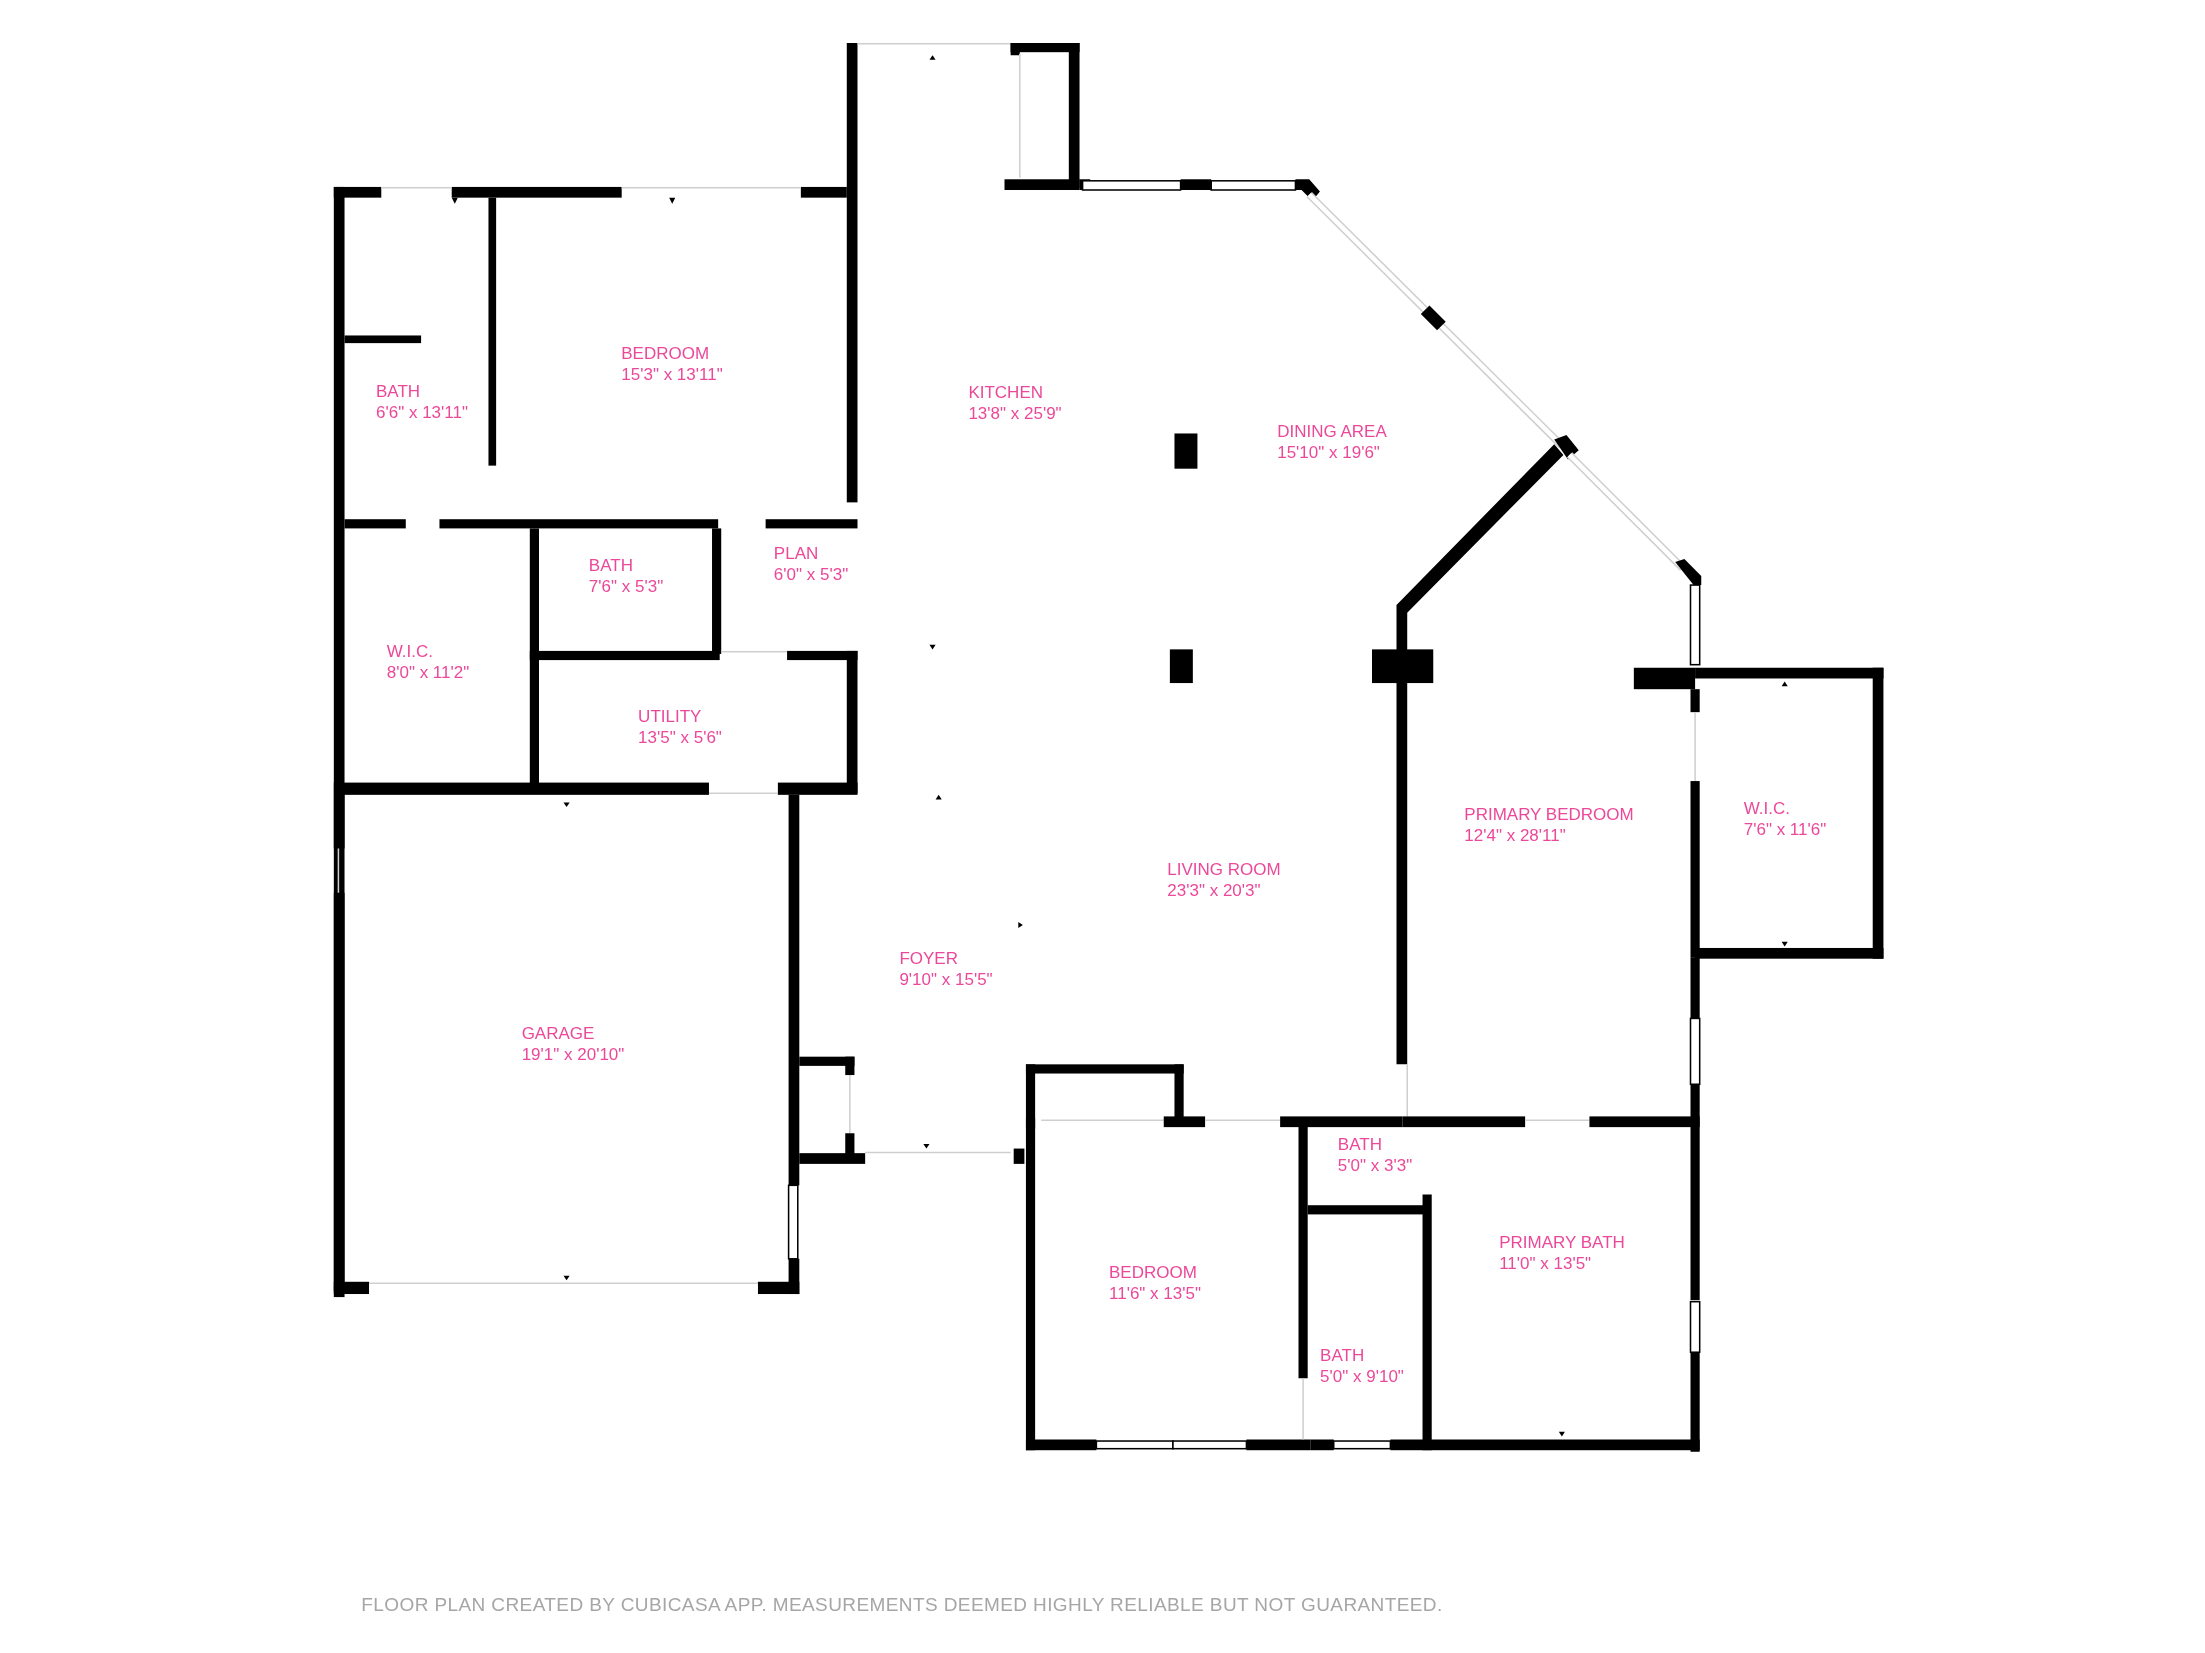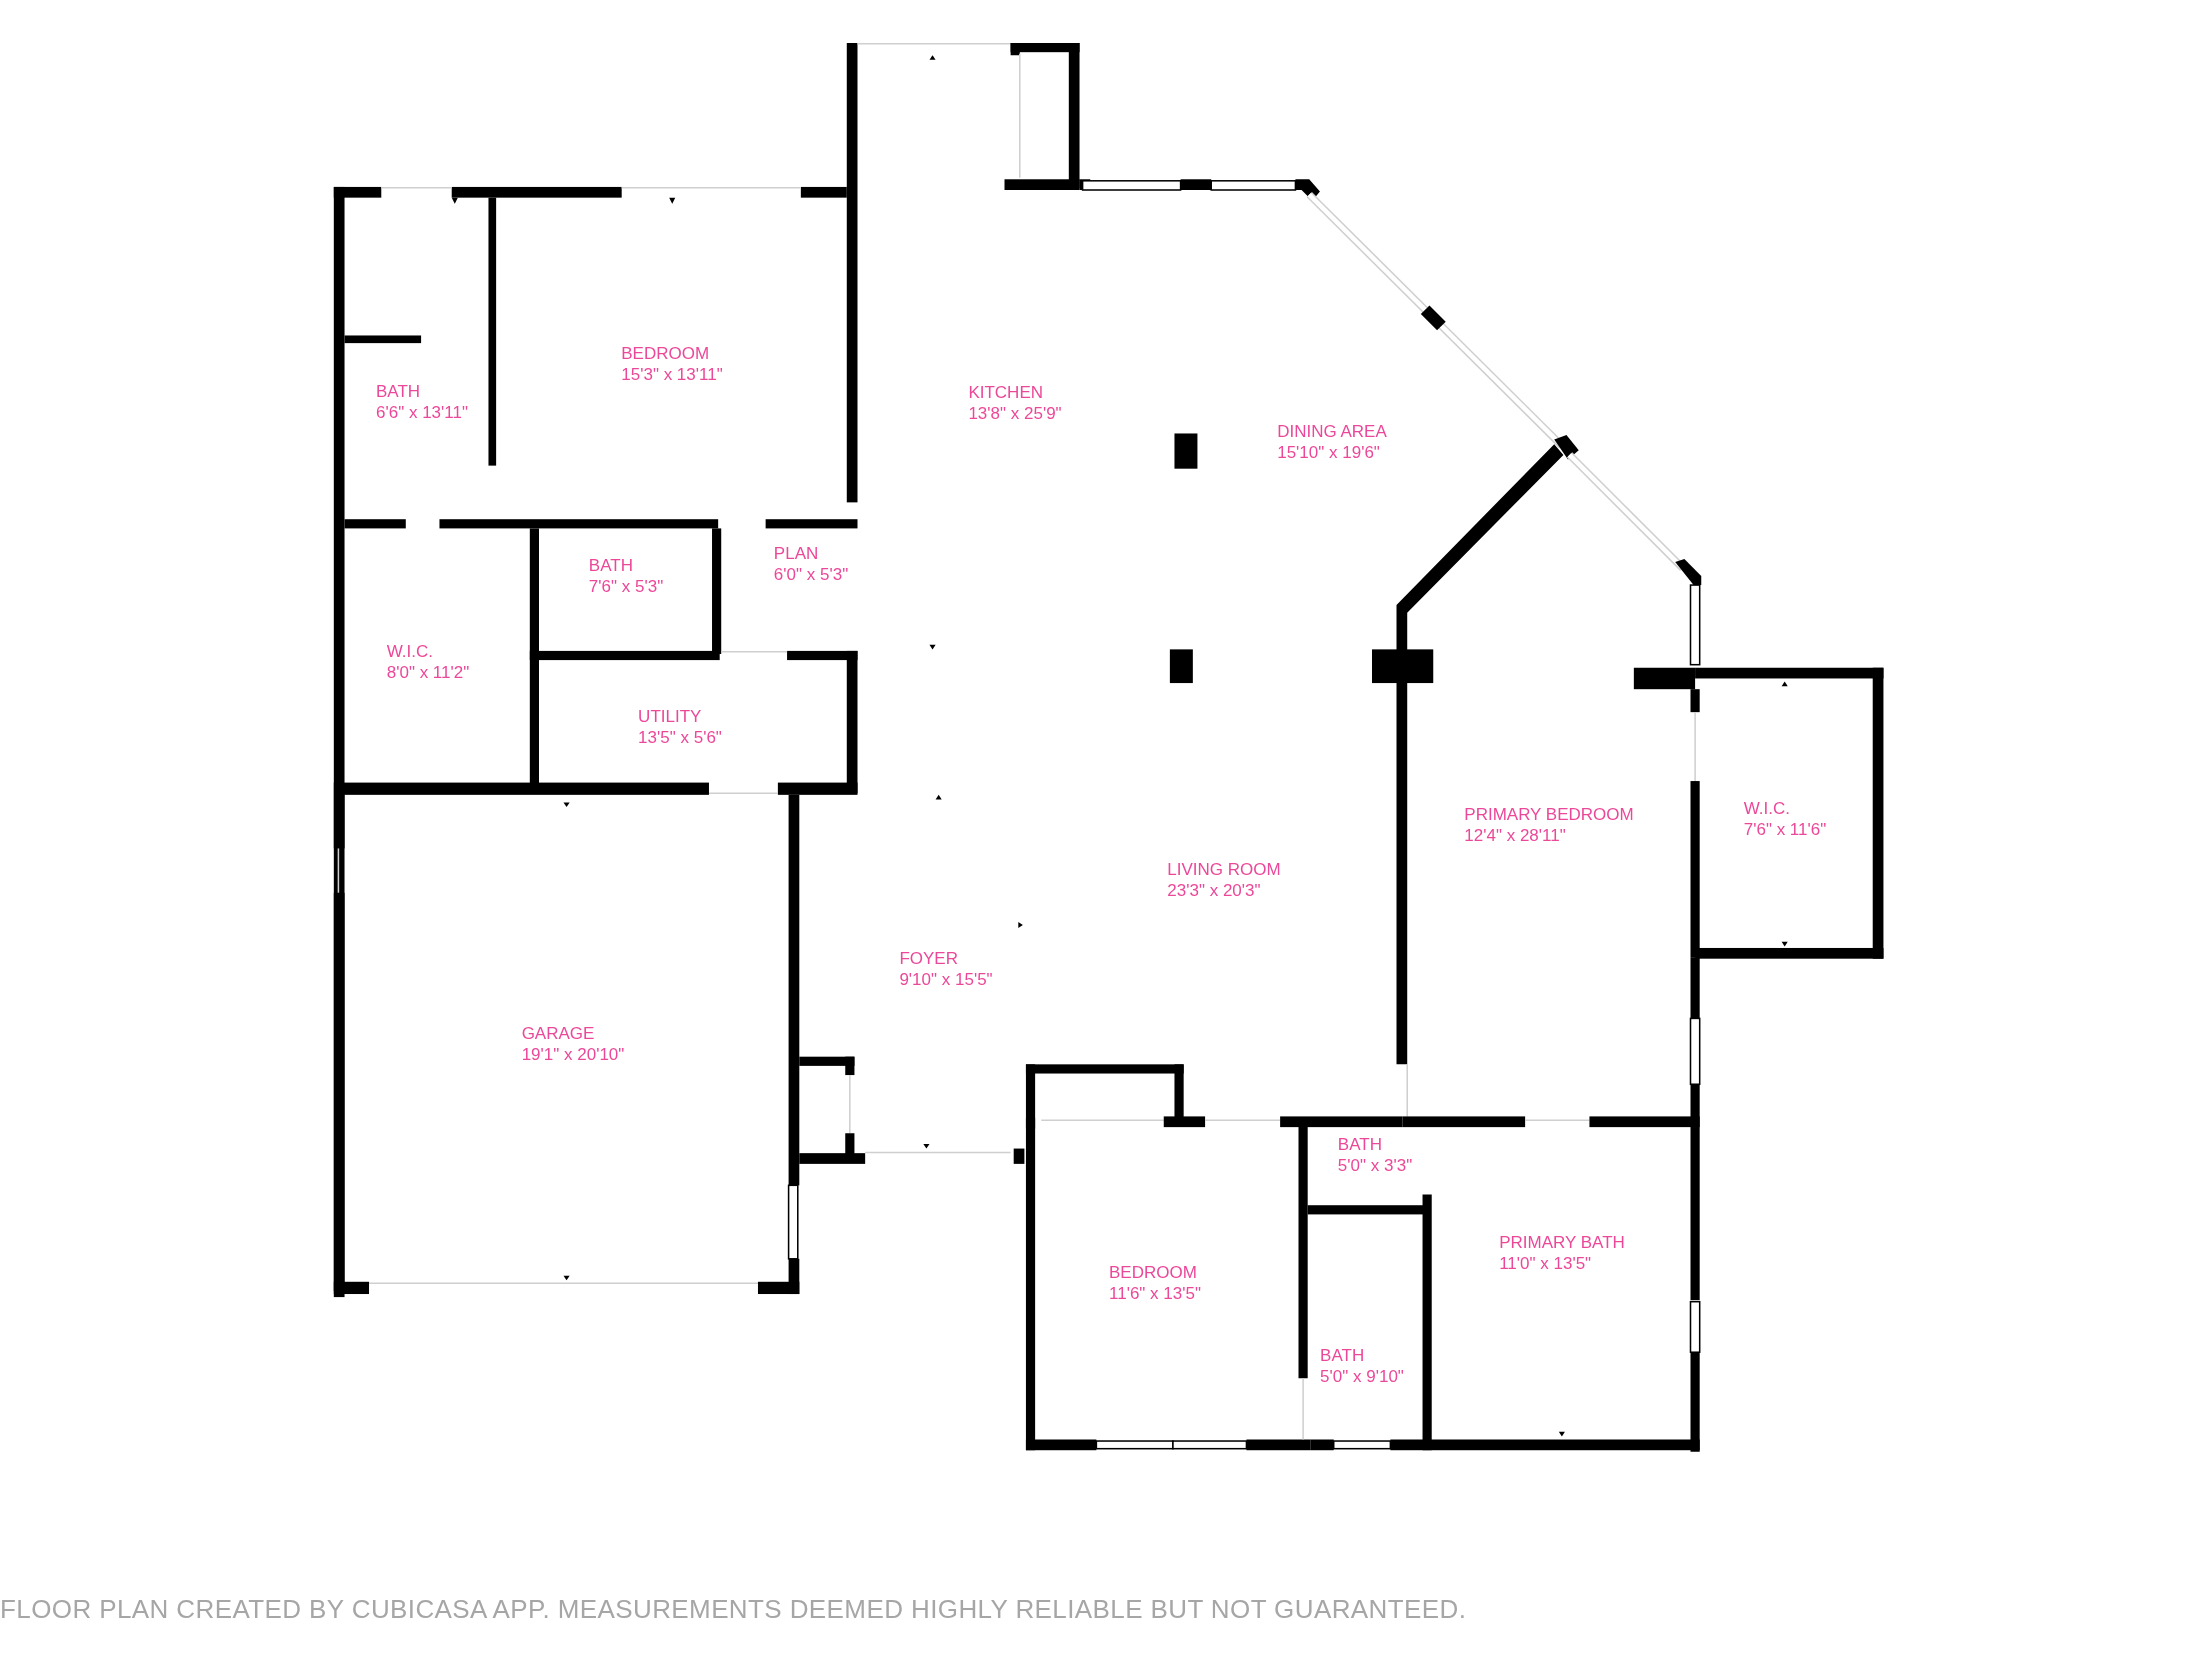--- a/index.html
+++ b/index.html
@@ -6,22 +6,22 @@
     body { width:2205px; height:1654px; position:relative; overflow:hidden;
            font-family:"Liberation Sans", sans-serif; }
     #plan { position:absolute; left:0; top:0; width:2205px; height:1654px; }
     .wall { fill:#000000; }
     .thin { stroke:#cfcfcf; stroke-width:2; fill:none; }
     .win  { fill:#ffffff; stroke:#000000; stroke-width:2; }
     .room-label { position:absolute; transform:translate(-50%,-50%); text-align:left;
                   color:#ec4899; font-size:17px; line-height:21.4px; white-space:nowrap; }
     .room-label .name { display:block; }
     .room-label .dims { display:block; }
-    .disclaimer { position:absolute; left:0; width:1804px; top:1594px; text-align:left;
-                  color:#a6a6a6; font-size:26px; letter-spacing:0.4px; }
+    .disclaimer { position:absolute; left:0; width:1804px; top:1594px; text-align:center;
+                  color:#a6a6a6; font-size:19px; letter-spacing:0.4px; }
     .tri { fill:#000; }
   </style>
 </head>
 <body>
 
 <svg id="plan" viewBox="0 0 2880 2160" xmlns="http://www.w3.org/2000/svg">
   <g>
 
     <rect class="wall" x="436" y="244" width="14" height="1450"></rect>
     <rect class="wall" x="436" y="244" width="62" height="14"></rect>

